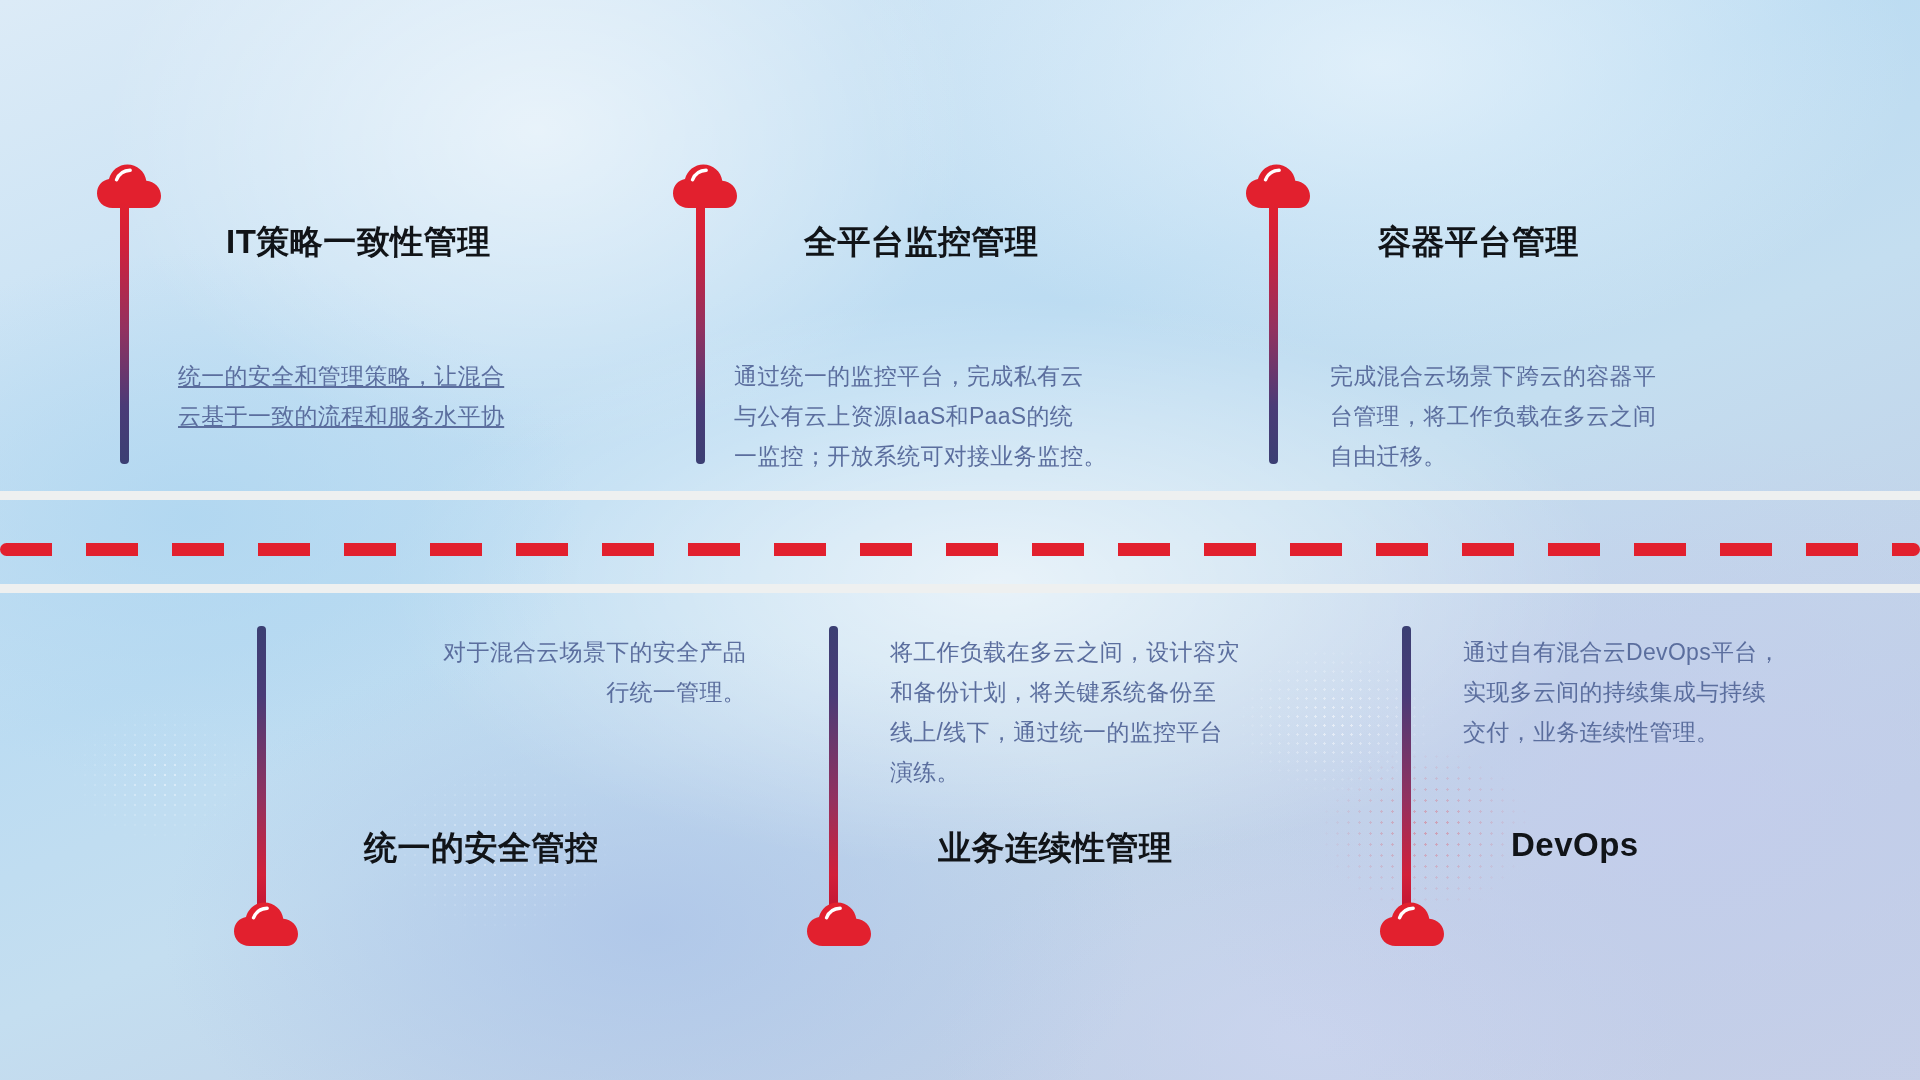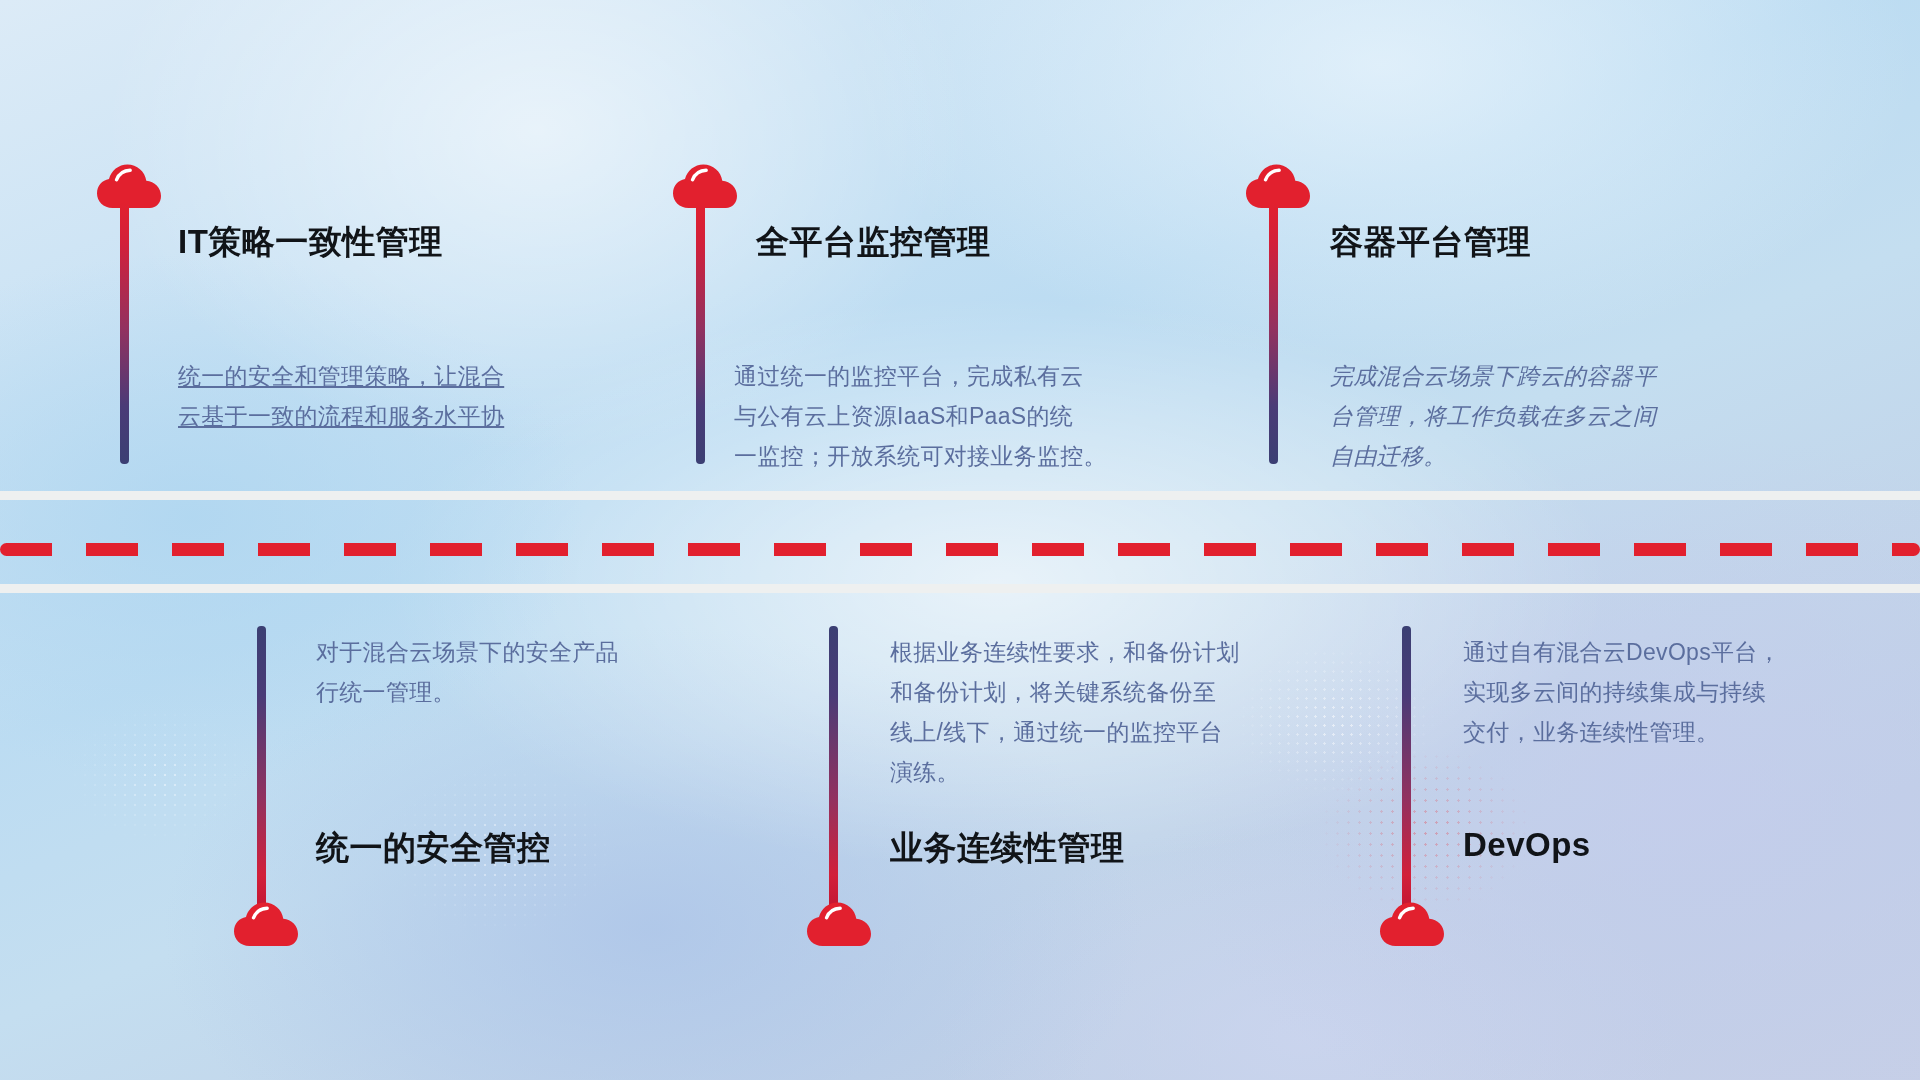--- a/index.html
+++ b/index.html
@@ -54,21 +54,21 @@
 
   .stem{position:absolute;width:9px;border-radius:4px;}
   .stem.down{background:linear-gradient(to bottom,#e2202e 0%,#d2203a 16%,#93315f 48%,#4a3b77 78%,#3b3f73 100%);}
   .stem.up{background:linear-gradient(to bottom,#3b3f73 0%,#4a3b77 24%,#93315f 60%,#d2203a 86%,#c01430 100%);}
 
   .cloud{position:absolute;width:66px;height:48px;}
 
   .card-title{
     position:absolute;
     font-size:33px;font-weight:bold;color:#111418;
-    letter-spacing:.5px;white-space:nowrap;
+    letter-spacing:.5px;white-space:nowrap;margin-left:48px;
   }
   .card-body{
     position:absolute;
     font-size:23px;line-height:40px;color:#5b6e9e;
     letter-spacing:.3px;
   }
 </style>
 </head>
 <body>
 
@@ -106,48 +106,48 @@
     </div>
   </div>
 
   <div class="col">
     <svg class="cloud" style="left:1245px;top:162px;" viewBox="0 0 66 48">
       <path d="M16.5 46C7.4 46 1 39.6 1 31.3c0-7.2 5.1-13.1 12-14.2C15.2 8.6 22.6 2.5 31.4 2.5c9.6 0 17.6 7.1 18.9 16.3 8.3 0.5 14.7 7.1 14.7 15.1 0 6.8-4.6 11.9-11.2 12.1H16.5z" fill="#e2202e"></path>
       <path d="M20.5 17.8c2.3-5.6 7.6-9.3 13.7-9.5" fill="none" stroke="#ffffff" stroke-width="3.4" stroke-linecap="round"></path>
     </svg>
     <div class="stem down" style="left:1269px;top:202px;height:262px;"></div>
     <div class="card-title" style="left:1330px;top:220px;">容器平台管理</div>
-    <div class="card-body" style="left:1330px;top:356px;width:430px;font-style:italic;">
+    <div class="card-body" style="left:1330px;top:356px;width:430px;">
       <div>完成混合云场景下跨云的容器平</div>
       <div>台管理，将工作负载在多云之间</div>
       <div>自由迁移。</div>
     </div>
   </div>
 
   <div class="rule top"></div>
   <div class="dashed-line"></div>
   <div class="rule bottom"></div>
 
   <div class="col">
     <div class="stem up" style="left:257px;top:626px;height:290px;"></div>
-    <div class="card-body" style="left:316px;top:632px;width:430px;">
+    <div class="card-body" style="left:316px;top:632px;width:430px;text-align:right;">
       <div>对于混合云场景下的安全产品</div>
       <div>行统一管理。</div>
     </div>
     <div class="card-title" style="left:316px;top:826px;text-align:center;">统一的安全管控</div>
     <svg class="cloud" style="left:233px;top:900px;" viewBox="0 0 66 48">
       <path d="M16.5 46C7.4 46 1 39.6 1 31.3c0-7.2 5.1-13.1 12-14.2C15.2 8.6 22.6 2.5 31.4 2.5c9.6 0 17.6 7.1 18.9 16.3 8.3 0.5 14.7 7.1 14.7 15.1 0 6.8-4.6 11.9-11.2 12.1H16.5z" fill="#e2202e"></path>
       <path d="M20.5 17.8c2.3-5.6 7.6-9.3 13.7-9.5" fill="none" stroke="#ffffff" stroke-width="3.4" stroke-linecap="round"></path>
     </svg>
   </div>
 
   <div class="col">
     <div class="stem up" style="left:829px;top:626px;height:290px;"></div>
     <div class="card-body" style="left:890px;top:632px;width:440px;">
-      <div>根据业务连续性要求，和备份计划</div>
+      <div>将工作负载在多云之间，设计容灾</div>
       <div>和备份计划，将关键系统备份至</div>
       <div>线上/线下，通过统一的监控平台</div>
       <div>演练。</div>
     </div>
     <div class="card-title" style="left:890px;top:826px;">业务连续性管理</div>
     <svg class="cloud" style="left:806px;top:900px;" viewBox="0 0 66 48">
       <path d="M16.5 46C7.4 46 1 39.6 1 31.3c0-7.2 5.1-13.1 12-14.2C15.2 8.6 22.6 2.5 31.4 2.5c9.6 0 17.6 7.1 18.9 16.3 8.3 0.5 14.7 7.1 14.7 15.1 0 6.8-4.6 11.9-11.2 12.1H16.5z" fill="#e2202e"></path>
       <path d="M20.5 17.8c2.3-5.6 7.6-9.3 13.7-9.5" fill="none" stroke="#ffffff" stroke-width="3.4" stroke-linecap="round"></path>
     </svg>
   </div>

